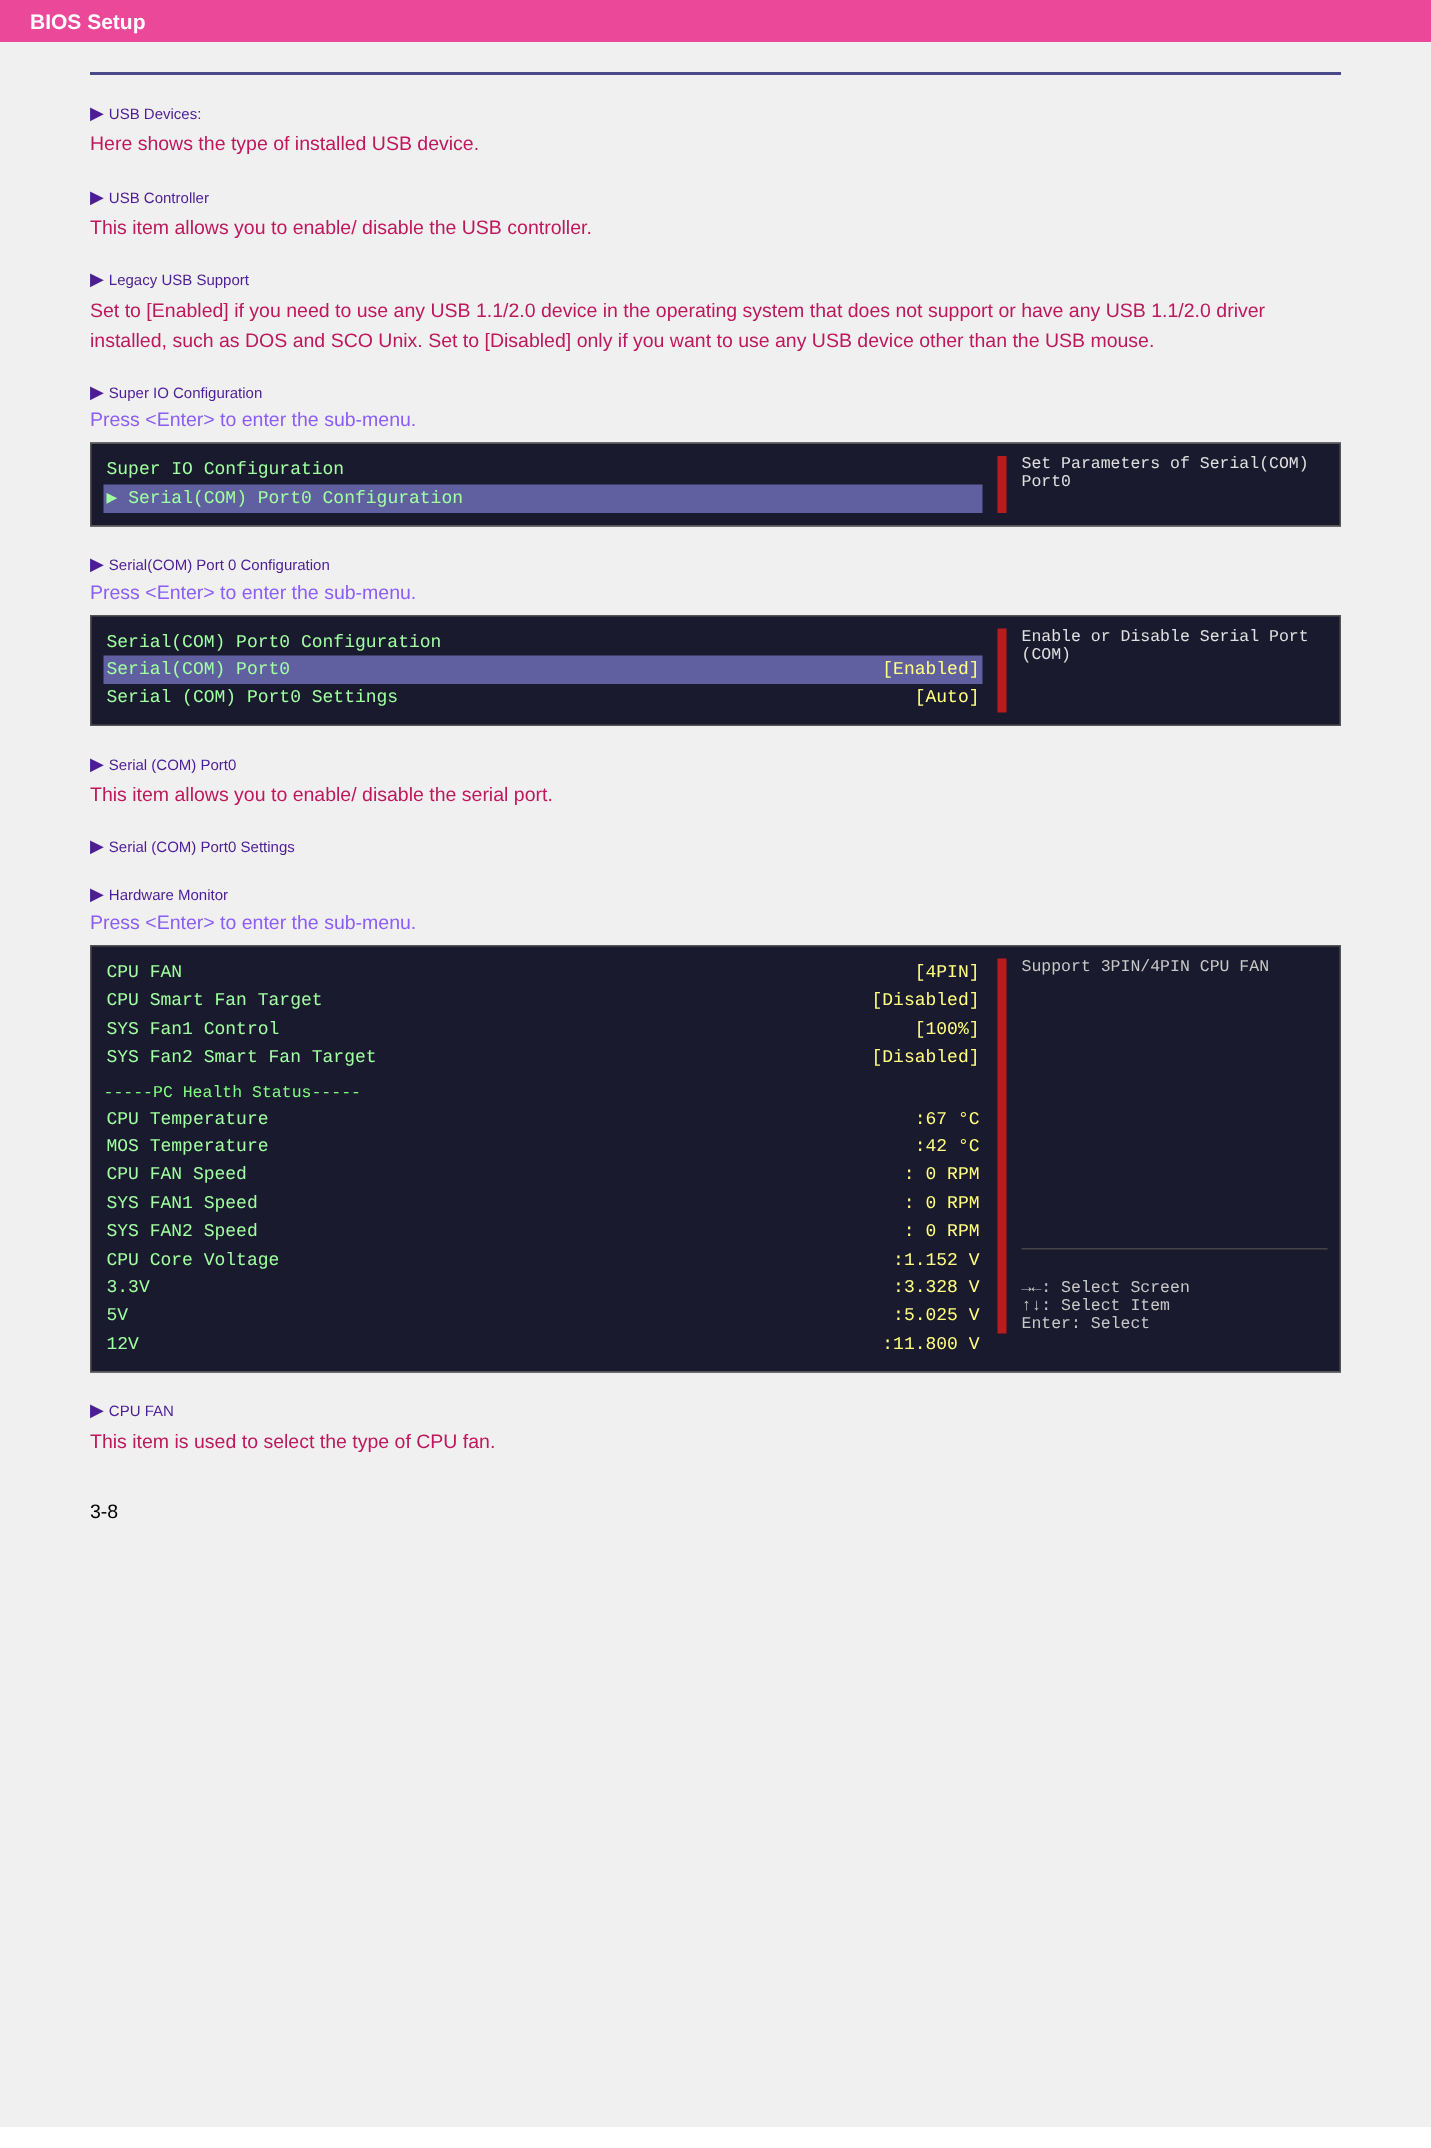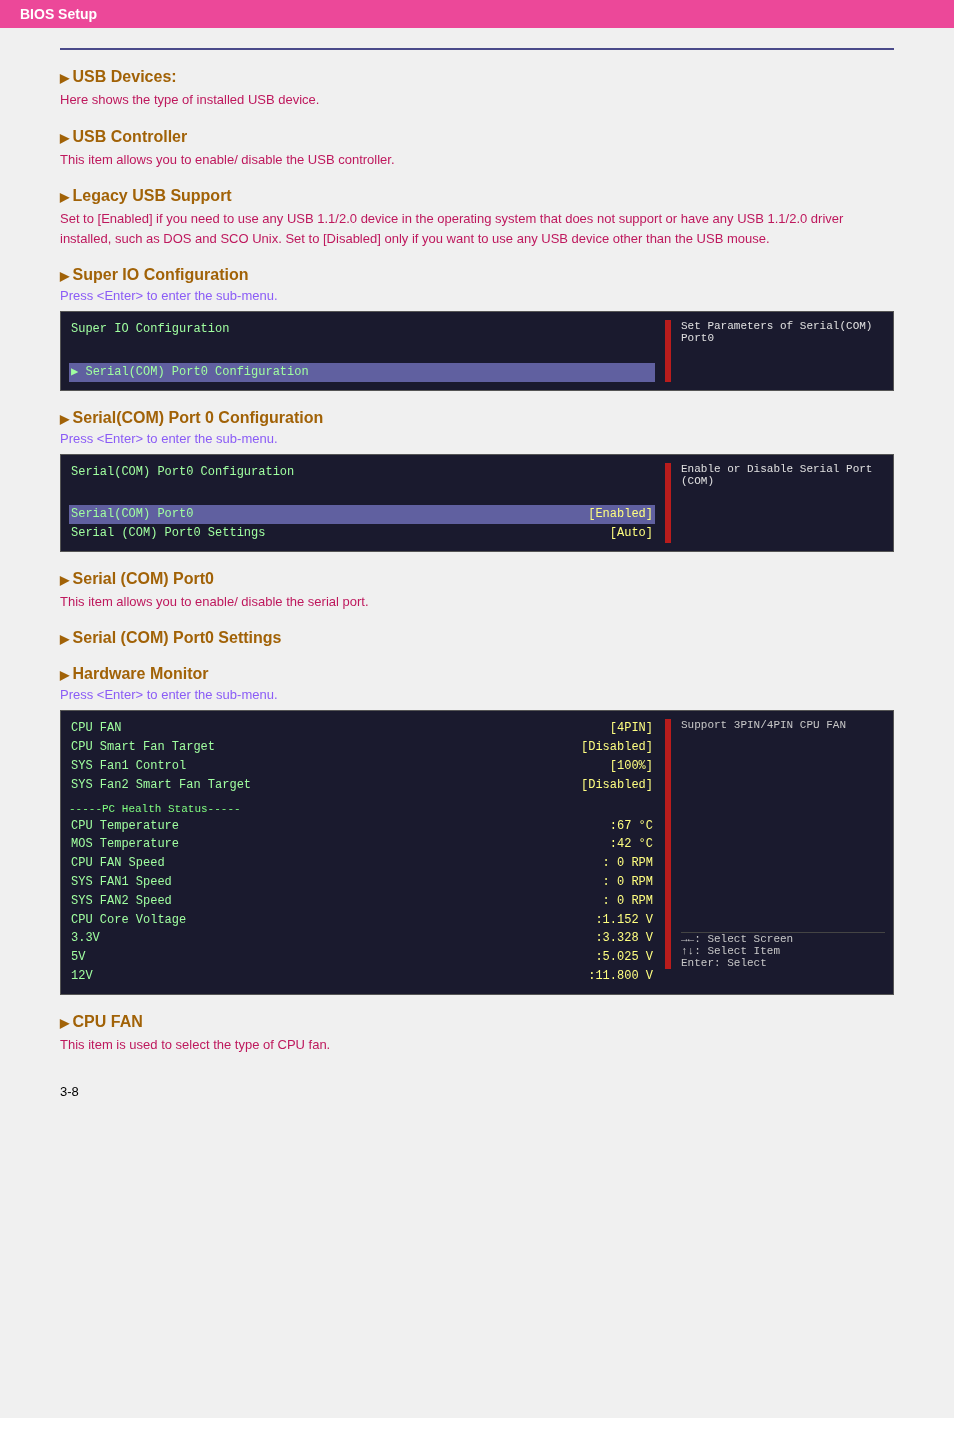--- a/index.html
+++ b/index.html
@@ -20,23 +20,23 @@
       font-weight: bold;
     }
 
     .main-content {
       padding: 20px 60px 40px 60px;
       background: #f0f0f0;
       min-height: 1390px;
     }
 
     .section-title {
-      font-weight: bold;
-      font-size: 16px;
-      color: #a16207;
+      font-weight: normal;
+      font-size: 10px;
+      color: #4c1d95;
       margin-top: 18px;
       margin-bottom: 4px;
     }
 
     .section-title::before {
       content: '▶ ';
       font-size: 12px;
     }
 
     .section-body {
@@ -80,42 +80,41 @@
     .bios-row {
       display: flex;
       justify-content: space-between;
       padding: 1px 2px;
       line-height: 1.4;
     }
 
     .bios-row.selected {
       background: #6060a0;
       color: #ffffff;
-      margin-top: 24px;
     }
 
     .bios-row-label {
       color: #a0ffa0;
     }
 
     .bios-row-value {
       color: #ffff80;
     }
 
     .bios-separator {
       color: #80ff80;
       font-size: 11px;
       padding: 2px 0;
     }
 
     .bottom-keys {
       color: #c8c8c8;
       font-size: 11px;
       border-top: 1px solid #444;
-      padding-top: 0;
+      padding-top: 20px;
       margin-top: 4px;
       font-family: Liberation Mono, monospace;
     }
 
     .page-number {
       position: relative;
       margin-top: 30px;
       font-size: 13px;
       color: #000;
     }

